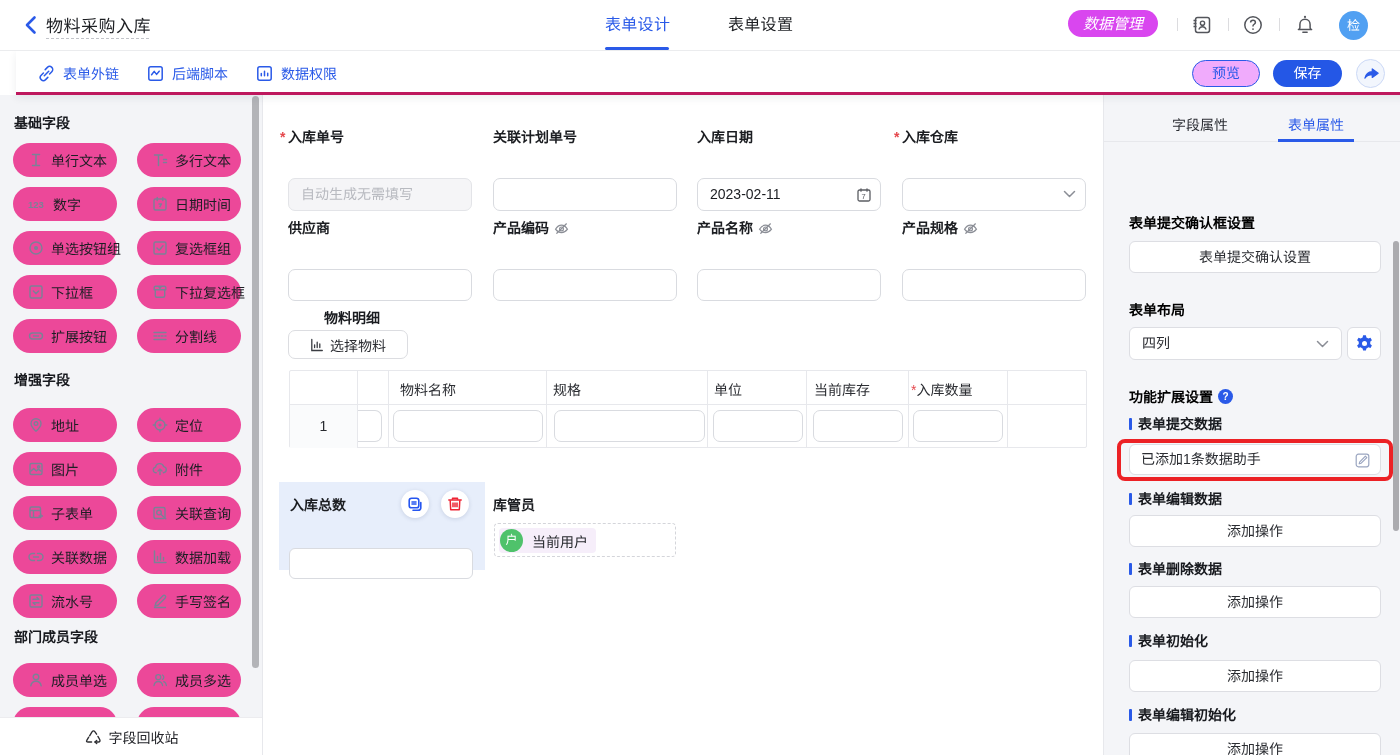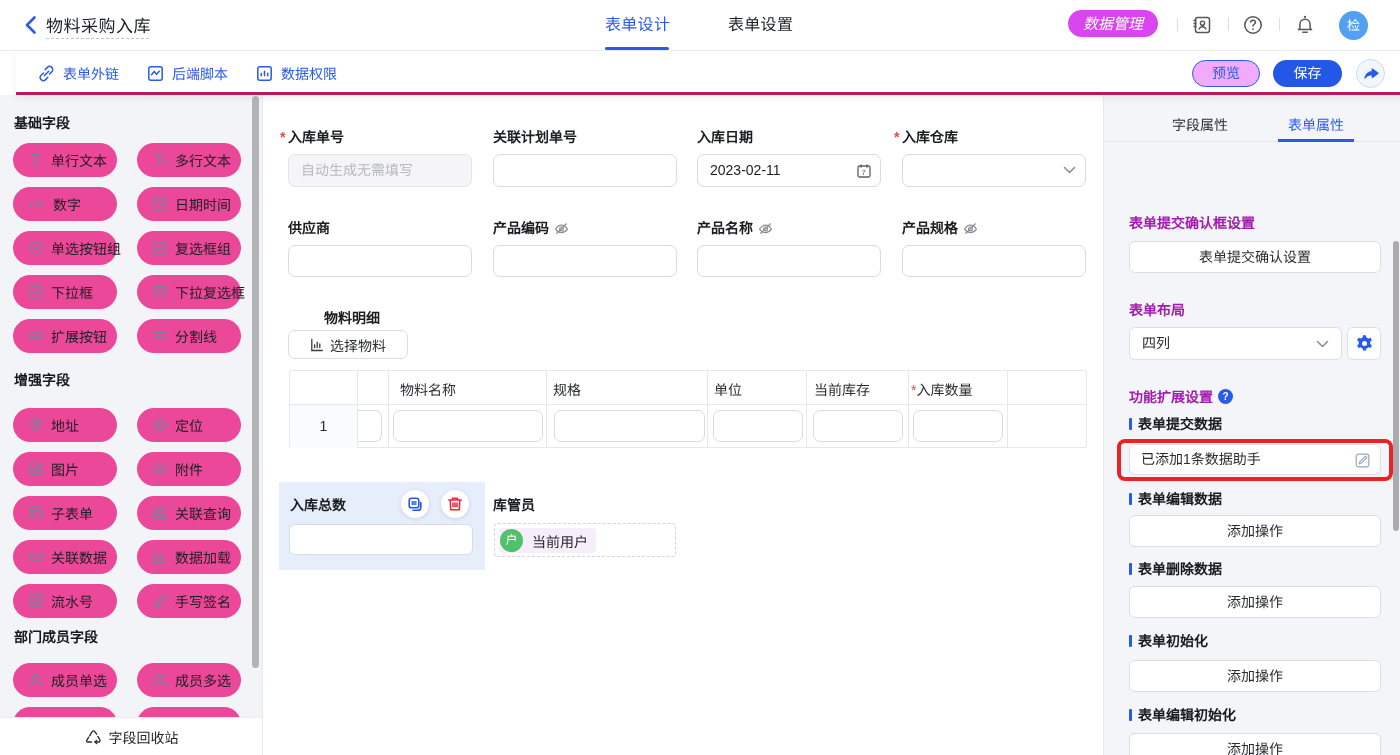--- a/index.html
+++ b/index.html
@@ -39,21 +39,21 @@
 .pill { position:absolute; width:104px; height:34px; background:#ec4899; border-radius:17px; display:flex; align-items:center; color:#1c1e24; font-size:14px; }
 .pill svg { margin-left:15px; margin-right:7px; flex:none; }
 .pill span { white-space:nowrap; }
 #sThumb { position:absolute; left:252px; top:1px; width:7px; height:572px; background:#b3b4b8; border-radius:4px; }
 #recycle { position:absolute; left:0; top:622px; width:263px; height:38px; background:#fff; border-top:1px solid #ececef; display:flex; align-items:center; justify-content:center; color:#25262b; font-size:14px; }
 
 
 
 .flabel { position:absolute; font-weight:bold; font-size:14px; color:#1b1d21; height:20px; line-height:20px; }
 .flabel .req { position:absolute; left:-8px; color:#e5484d; font-weight:bold; }
-.finput { position:absolute; background:#fff; border:1px solid #d9dbe0; border-radius:7px; }
+.finput { position:absolute; background:#fff; border:1px solid #d9dbe0; border-radius:7px;margin-top:24px; }
 .finput.dis { background:#f5f5f7; border-color:#e3e4e8; }
 .ph { color:#b8bac0; font-size:14px; line-height:30px; padding-left:12px; }
 .eyeoff { display:inline-block; vertical-align:-2px; margin-left:5px; }
 
 
 #mtable { position:absolute; left:25px; top:275px; width:798px; height:78px; border:1px solid #e7e8ec; border-radius:2px; }
 .tcell { position:absolute; border-left:1px solid #e7e8ec; }
 #mtable .hrow { position:absolute; left:0; top:0; width:100%; height:34px; border-bottom:1px solid #e7e8ec; }
 .hlabel { position:absolute; top:8px; font-size:14px; color:#2c2e33; }
 .cinput { position:absolute; top:39px; height:32px; background:#fff; border:1px solid #d9dbe0; border-radius:7px; }
@@ -66,21 +66,21 @@
 #userBox { position:absolute; left:230px; top:428px; width:182px; height:34px; border:1px dashed #d4d5da; border-radius:4px; background:#fff; }
 #userTag { position:absolute; left:4px; top:4px; width:97px; height:25px; background:#f6eefa; border-radius:4px; display:flex; align-items:center; }
 #userTag .gc { width:23px; height:23px; border-radius:50%; background:#4fc26b; color:#fff; font-size:12px; text-align:center; line-height:23px; margin-left:1px; }
 #userTag .tx { margin-left:9px; font-size:14px; color:#27292e; }
 
 
 .ptab { position:absolute; top:19px; font-size:14px; }
 #pUnderline { position:absolute; left:174px; top:44px; width:76px; height:3px; background:#2a5ae8; }
 #pDivider { position:absolute; left:0; top:46px; width:297px; height:1px; background:#e7e8ec; }
 .pbtn { position:absolute; left:25px; width:252px; height:32px; background:#fff; border:1px solid #dddee3; border-radius:6px; text-align:center; line-height:30px; font-size:14px; color:#2b2d32; }
-.plabel { position:absolute; left:25px; font-weight:bold; font-size:14px; color:#a21caf; height:20px; line-height:20px; }
+.plabel { position:absolute; left:25px; font-weight:bold; font-size:14px; color:#000000; height:20px; line-height:20px; }
 .plabel2 { position:absolute; left:25px; font-weight:bold; font-size:14px; color:#17191e; height:20px; line-height:20px; }
 .plabel2::before { content:""; display:inline-block; width:3px; height:12px; background:#2a5ae8; border-radius:1px; margin-right:6px; vertical-align:-1px; }
 #redBox { position:absolute; left:13px; top:344px; width:276px; height:42px; border:4px solid #ec2125; border-radius:8px; }
 #pThumb { position:absolute; left:1393px; top:146px; width:6px; height:290px; background:#ababaf; border-radius:3px; z-index:40; }
 </style>
 </head>
 <body>
 
 <div id="header">
   <svg id="backArrow" viewBox="0 0 22 22">

